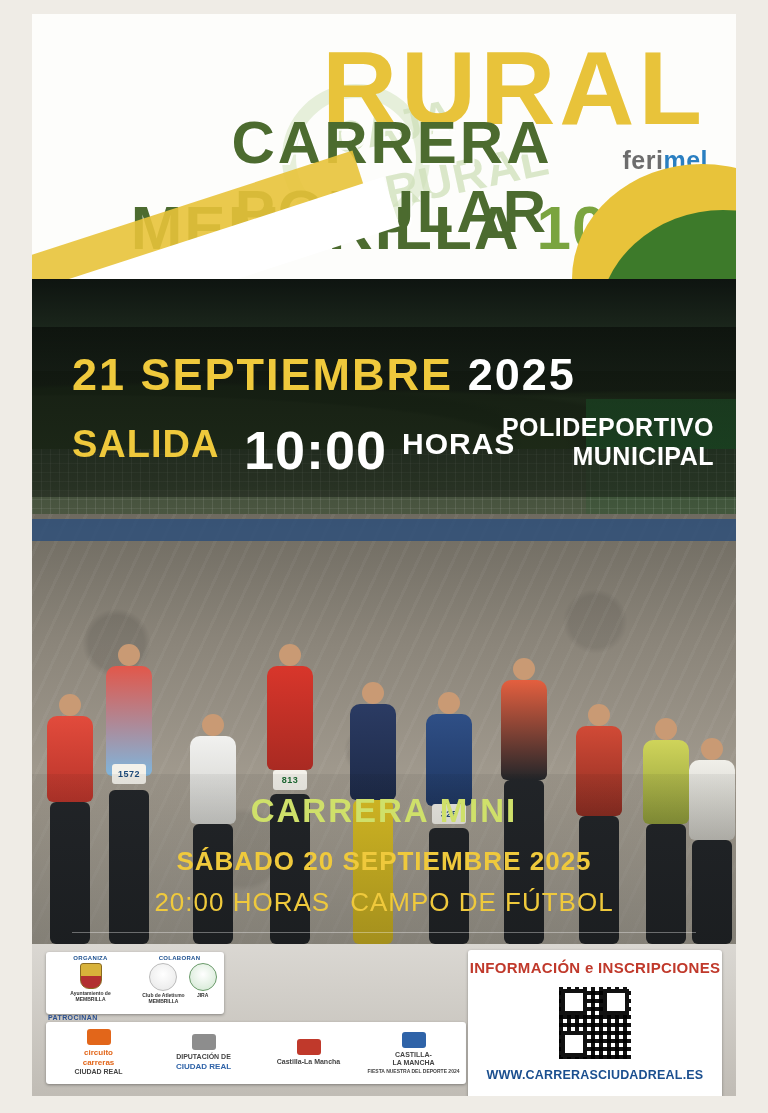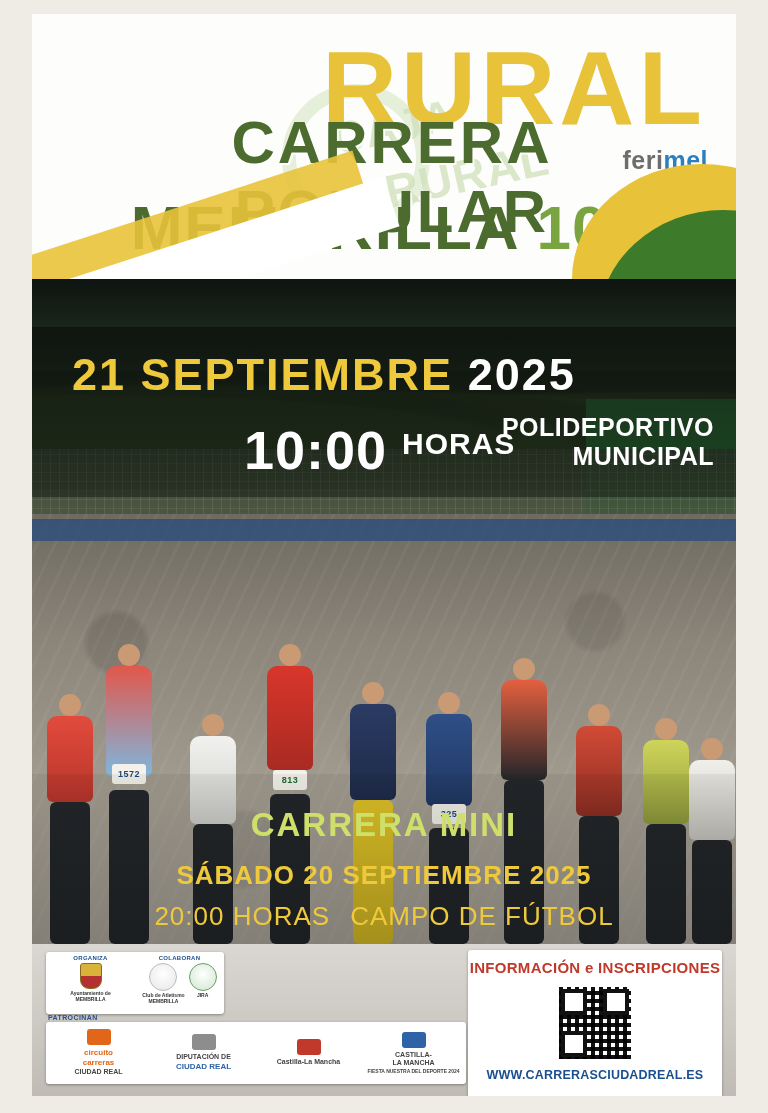--- a/index.html
+++ b/index.html
@@ -305,21 +305,21 @@
   
   .mini {
     position: absolute;
     left: 0; top: 760px;
     width: 704px; height: 170px;
     background: linear-gradient(rgba(8,10,8,.06), rgba(8,10,8,.28));
     z-index: 3;
     text-align: center;
   }
   .mini .m-title {
-    margin-top: 32px;
+    margin-top: 18px;
     font-size: 33px;
     font-weight: bold;
     color: #cfe06a;
     letter-spacing: 2px;
   }
   .mini .m-date {
     margin-top: 16px;
     font-size: 26px;
     font-weight: bold;
     color: #efc93c;
@@ -574,20 +574,21 @@
         <div class="rn-body" style="top:22px; height:80px; background:linear-gradient(#f0efe9,#c8c6bf);"></div>
         <div class="rn-legs" style="top:102px; height:104px;"></div>
       </div>
     </div>
 
     <div class="datebar" style="background: linear-gradient(rgba(10,14,10,.72), rgba(10,14,10,.42)); z-index:2;">
       <div class="date-text">
         <span class="d1">21 SEPTIEMBRE</span>
         <span class="d2">2025</span>
       </div>
+      <div class="salida">SALIDA</div>
       <div class="hora">10:00</div>
       <div class="horas">HORAS</div>
       <div class="poli">
         <div>POLIDEPORTIVO</div>
         <div>MUNICIPAL</div>
       </div>
     </div>
 
     <div class="mini">
       <div class="m-title">CARRERA MINI</div>

